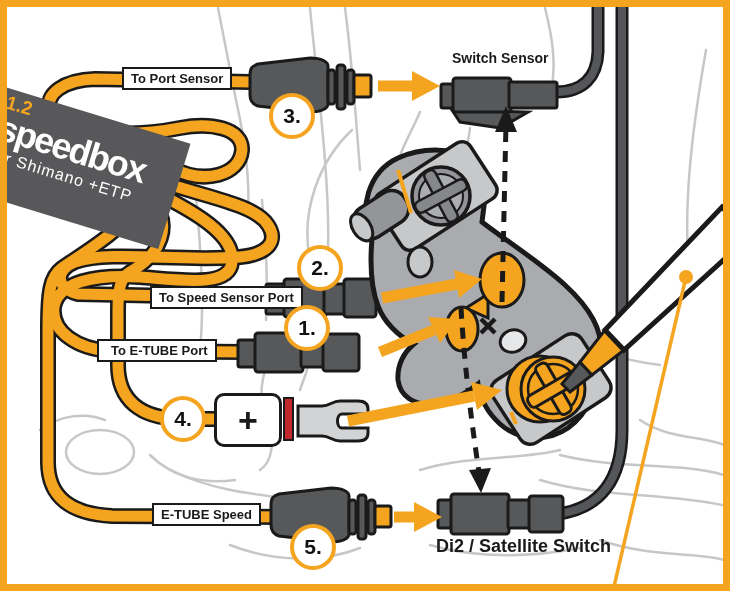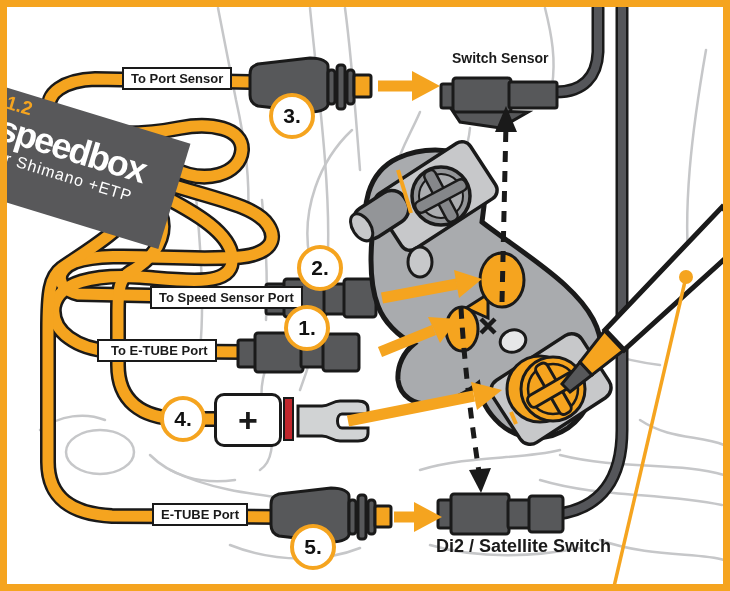--- a/index.html
+++ b/index.html
@@ -250,21 +250,21 @@
 
   <div class="banner">
     <div class="ver">1.2</div>
     <div class="brand">speedbox</div>
     <div class="sub">for Shimano +ETP</div>
   </div>
 
   <div class="lbl" style="left:122px;top:67px;">To Port Sensor</div>
   <div class="lbl" style="left:111px;top:286px;margin-left:39px;">To Speed Sensor Port</div>
   <div class="lbl" style="left:97px;top:339px;padding-left:12px;">To E-TUBE Port</div>
-  <div class="lbl" style="left:152px;top:503px;">E-TUBE Port</div>
+  <div class="lbl" style="left:152px;top:503px;">E-TUBE Speed</div>
 
   <div class="plain" style="left:452px;top:50px;font-size:14px;">Switch Sensor</div>
   <div class="plain" style="left:436px;top:536px;font-size:18px;">Di2 / Satellite Switch</div>
 
   <div class="badge" style="left:284px;top:305px;">1.</div>
   <div class="badge" style="left:297px;top:245px;">2.</div>
   <div class="badge" style="left:269px;top:93px;">3.</div>
   <div class="badge" style="left:160px;top:396px;">4.</div>
   <div class="badge" style="left:290px;top:524px;">5.</div>
 

